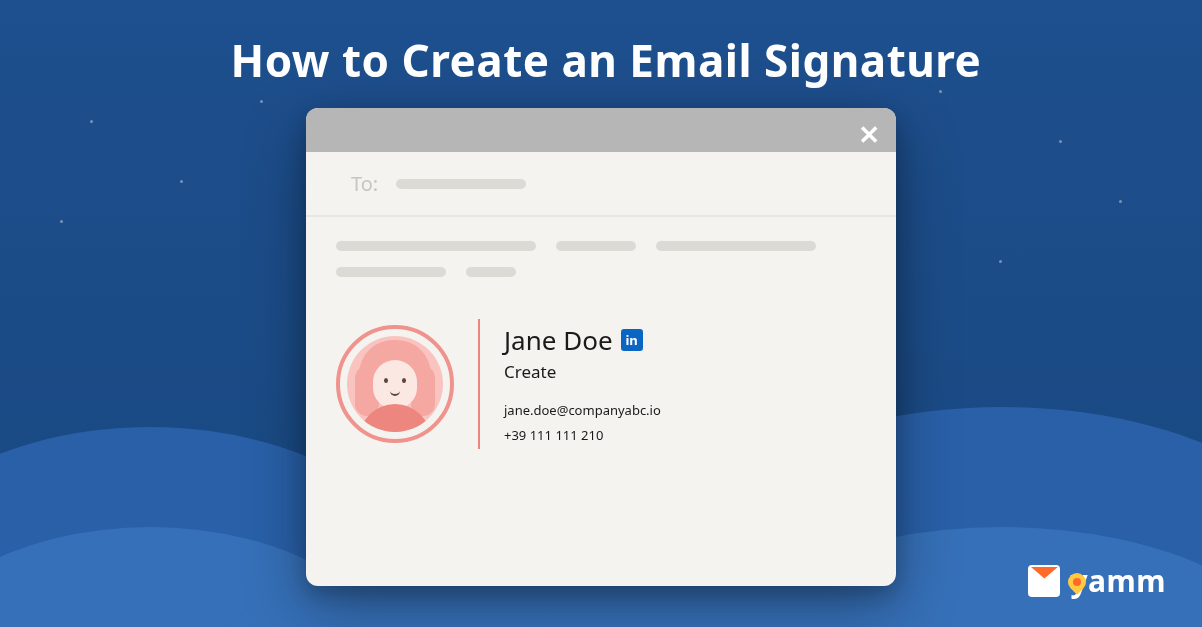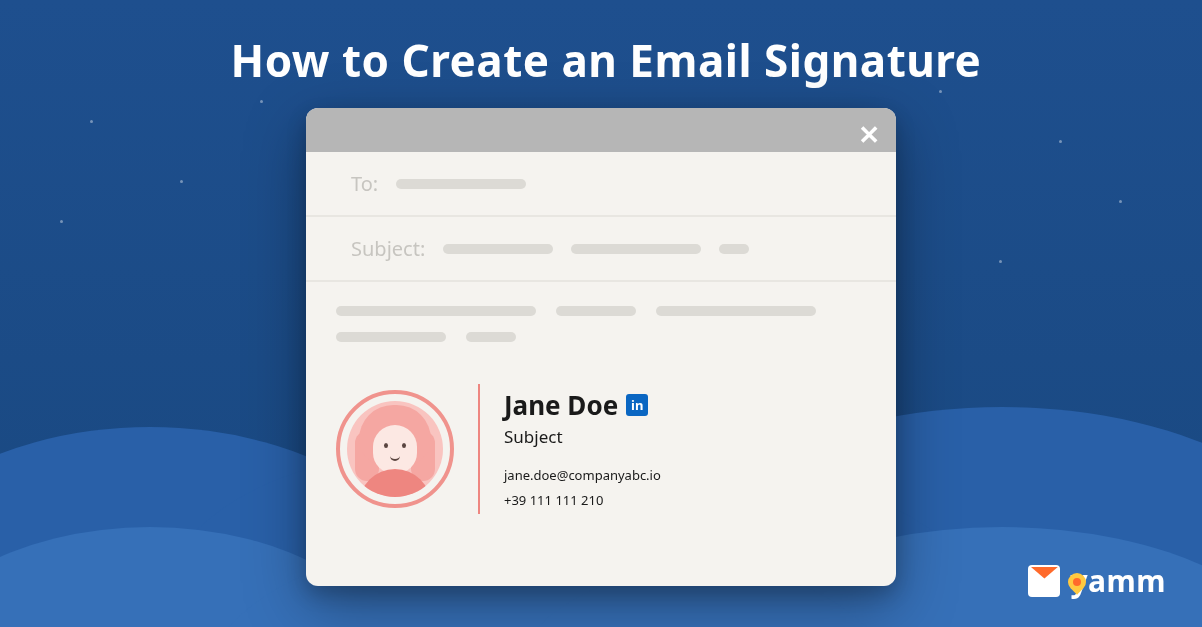--- a/index.html
+++ b/index.html
@@ -32,21 +32,21 @@
 .hair-l{position:absolute;top:30px;left:8px;width:24px;height:50px;background:#f5a7a2;border-radius:20px}
 .hair-r{position:absolute;top:30px;right:8px;width:24px;height:50px;background:#f5a7a2;border-radius:20px}
 .face{position:absolute;top:24px;left:26px;width:44px;height:48px;background:#fce8e3;border-radius:22px 22px 20px 20px}
 .eye{position:absolute;width:4px;height:5px;background:#5a4540;border-radius:50%;top:18px}
 .eye.l{left:11px}.eye.r{right:11px}
 .mouth{position:absolute;bottom:12px;left:17px;width:10px;height:5px;border-bottom:2px solid #5a4540;border-radius:0 0 10px 10px}
 .shirt{position:absolute;bottom:-8px;left:12px;right:12px;height:36px;background:#ee8680;border-radius:40px 40px 0 0}
 .vbar{width:2px;height:130px;background:#ee8680;flex-shrink:0}
 .info{display:flex;flex-direction:column;gap:2px}
 .name-row{display:flex;align-items:center;gap:8px}
-.name{font-size:26px;font-weight:700;color:#1a1a1a}
+.name{font-size:26px;font-weight:400;color:#1a1a1a}
 .li-icon{width:22px;height:22px;background:#0a66c2;border-radius:3px;color:#fff;font-size:13px;font-weight:bold;display:flex;align-items:center;justify-content:center}
 .role{font-size:17px;color:#1a1a1a;margin-bottom:14px}
 .contact{font-size:13px;color:#1a1a1a;line-height:1.7}
 .brand{position:absolute;right:36px;bottom:26px;display:flex;align-items:center;gap:10px}
 .brand-icon{position:relative;width:32px;height:32px}
 .env-back{position:absolute;inset:0;background:#fff;border-radius:4px}
 .env-inner{position:absolute;top:2px;left:2px;right:2px;height:12px;background:#ff6a2b;clip-path:polygon(0 0,100% 0,50% 100%)}
 .brand-text{color:#fff;font-size:30px;font-weight:700;letter-spacing:0.5px}
 .pin{position:absolute;right:80px;bottom:4px;width:18px;height:24px}
 .pin-body{width:18px;height:18px;background:#ffc940;border-radius:50% 50% 50% 0;transform:rotate(-45deg)}
@@ -77,26 +77,20 @@
 <h1 class="title">How to Create an Email Signature</h1>
 
 <div class="window">
   <div class="titlebar">
     <span class="close-x">✕</span>
   </div>
   <div class="row">
     <span class="row-label">To:</span>
     <span class="ph" style="width:130px"></span>
   </div>
-  <div class="row">
-    <span class="row-label">Subject:</span>
-    <span class="ph" style="width:110px"></span>
-    <span class="ph" style="width:130px"></span>
-    <span class="ph" style="width:30px"></span>
-  </div>
   <div class="body-area">
     <div class="body-line">
       <span class="ph" style="width:200px"></span>
       <span class="ph" style="width:80px"></span>
       <span class="ph" style="width:160px"></span>
     </div>
     <div class="body-line">
       <span class="ph" style="width:110px"></span>
       <span class="ph" style="width:50px"></span>
     </div>
@@ -114,21 +108,21 @@
         </div>
         <div class="shirt"></div>
       </div>
     </div>
     <div class="vbar"></div>
     <div class="info">
       <div class="name-row">
         <span class="name">Jane Doe</span>
         <span class="li-icon">in</span>
       </div>
-      <div class="role">Subject</div>
+      <div class="role">Create</div>
       <div class="contact">jane.doe@companyabc.io</div>
       <div class="contact">+39 111 111 210</div>
     </div>
   </div>
 </div>
 
 <div class="brand">
   <div class="brand-icon">
     <div class="env-back"></div>
     <div class="env-inner"></div>

